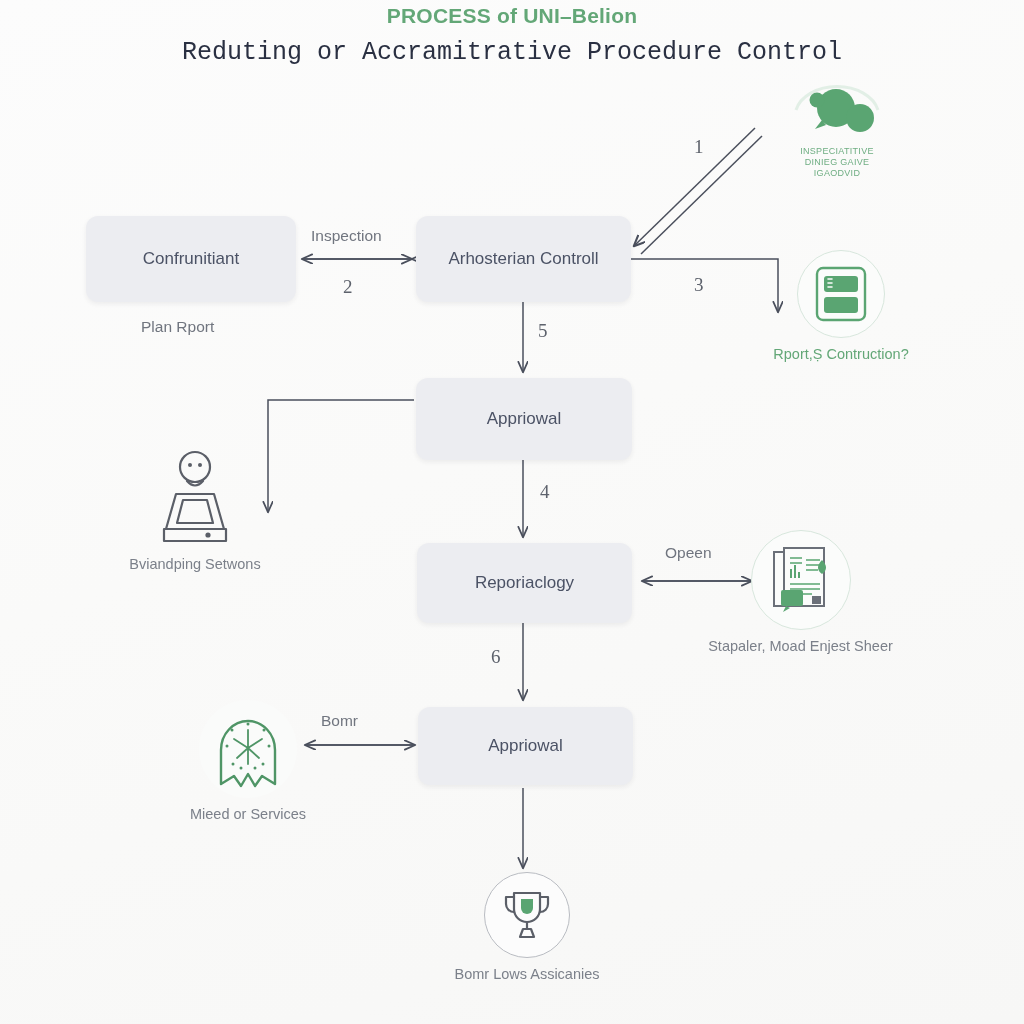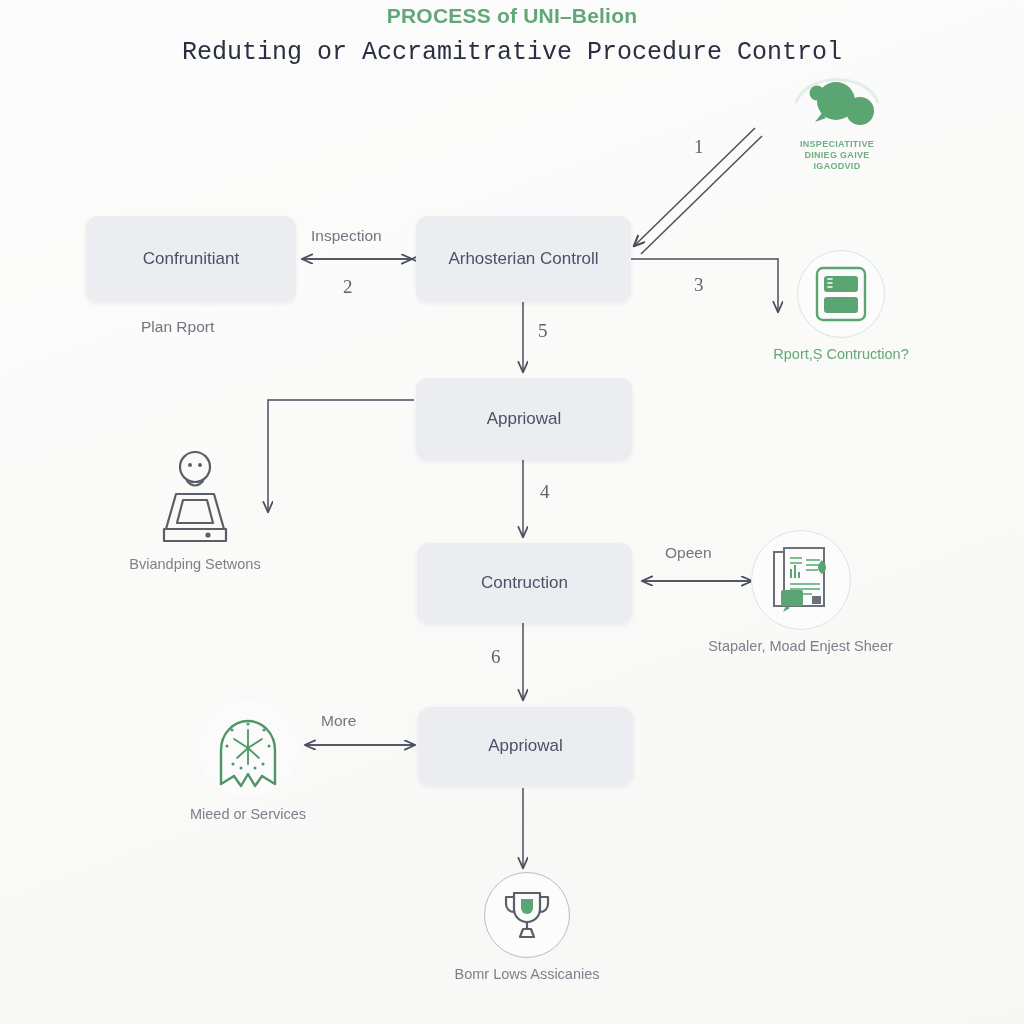--- a/index.html
+++ b/index.html
@@ -178,48 +178,48 @@
 
   <div class="node" style="left:416px; top:216px; width:215px; height:86px;">
     <span>Arhosterian Controll</span>
   </div>
 
   <div class="node" style="left:416px; top:378px; width:216px; height:82px;">
     <span>Appriowal</span>
   </div>
 
   <div class="node" style="left:417px; top:543px; width:215px; height:80px;">
-    <span>Contruction</span>
+    <span>Reporiaclogy</span>
   </div>
 
   <div class="node" style="left:418px; top:707px; width:215px; height:78px;">
     <span>Appriowal</span>
   </div>
 
   <div class="edge-label" style="left:141px; top:318px;">Plan Rport</div>
 
   <div class="edge-label" style="left:311px; top:227px;">Inspection</div>
 
   <div class="edge-label" style="left:665px; top:544px;">Opeen</div>
 
-  <div class="edge-label" style="left:321px; top:712px;">More</div>
+  <div class="edge-label" style="left:321px; top:712px;">Bomr</div>
 
   <div class="step-num" style="left:694px; top:136px;">1</div>
 
   <div class="step-num" style="left:343px; top:276px;">2</div>
 
   <div class="step-num" style="left:694px; top:274px;">3</div>
 
   <div class="step-num" style="left:538px; top:320px;">5</div>
 
   <div class="step-num" style="left:540px; top:481px;">4</div>
 
   <div class="step-num" style="left:491px; top:646px;">6</div>
 
-  <div class="icon-node" style="left:742px; top:73px; width:190px;font-weight:bold;">
+  <div class="icon-node" style="left:742px; top:80px; width:190px;">
     <div class="icon-circle ring-none" style="width:98px; height:62px;">
       <svg width="98" height="62" viewBox="0 0 98 62">
         <path d="M8,30 A42,30 0 0 1 90,30" fill="none" stroke="#e2efe6" stroke-width="3"></path>
         <circle cx="48" cy="28" r="19" fill="#5aa572"></circle>
         <circle cx="72" cy="38" r="14" fill="#5aa572"></circle>
         <circle cx="29" cy="20" r="7.5" fill="#5aa572"></circle>
         <path d="M34,40 L27,49 L38,45 Z" fill="#5aa572"></path>
       </svg>
     </div>
     <div class="icon-caption tiny">INSPECIATITIVE

